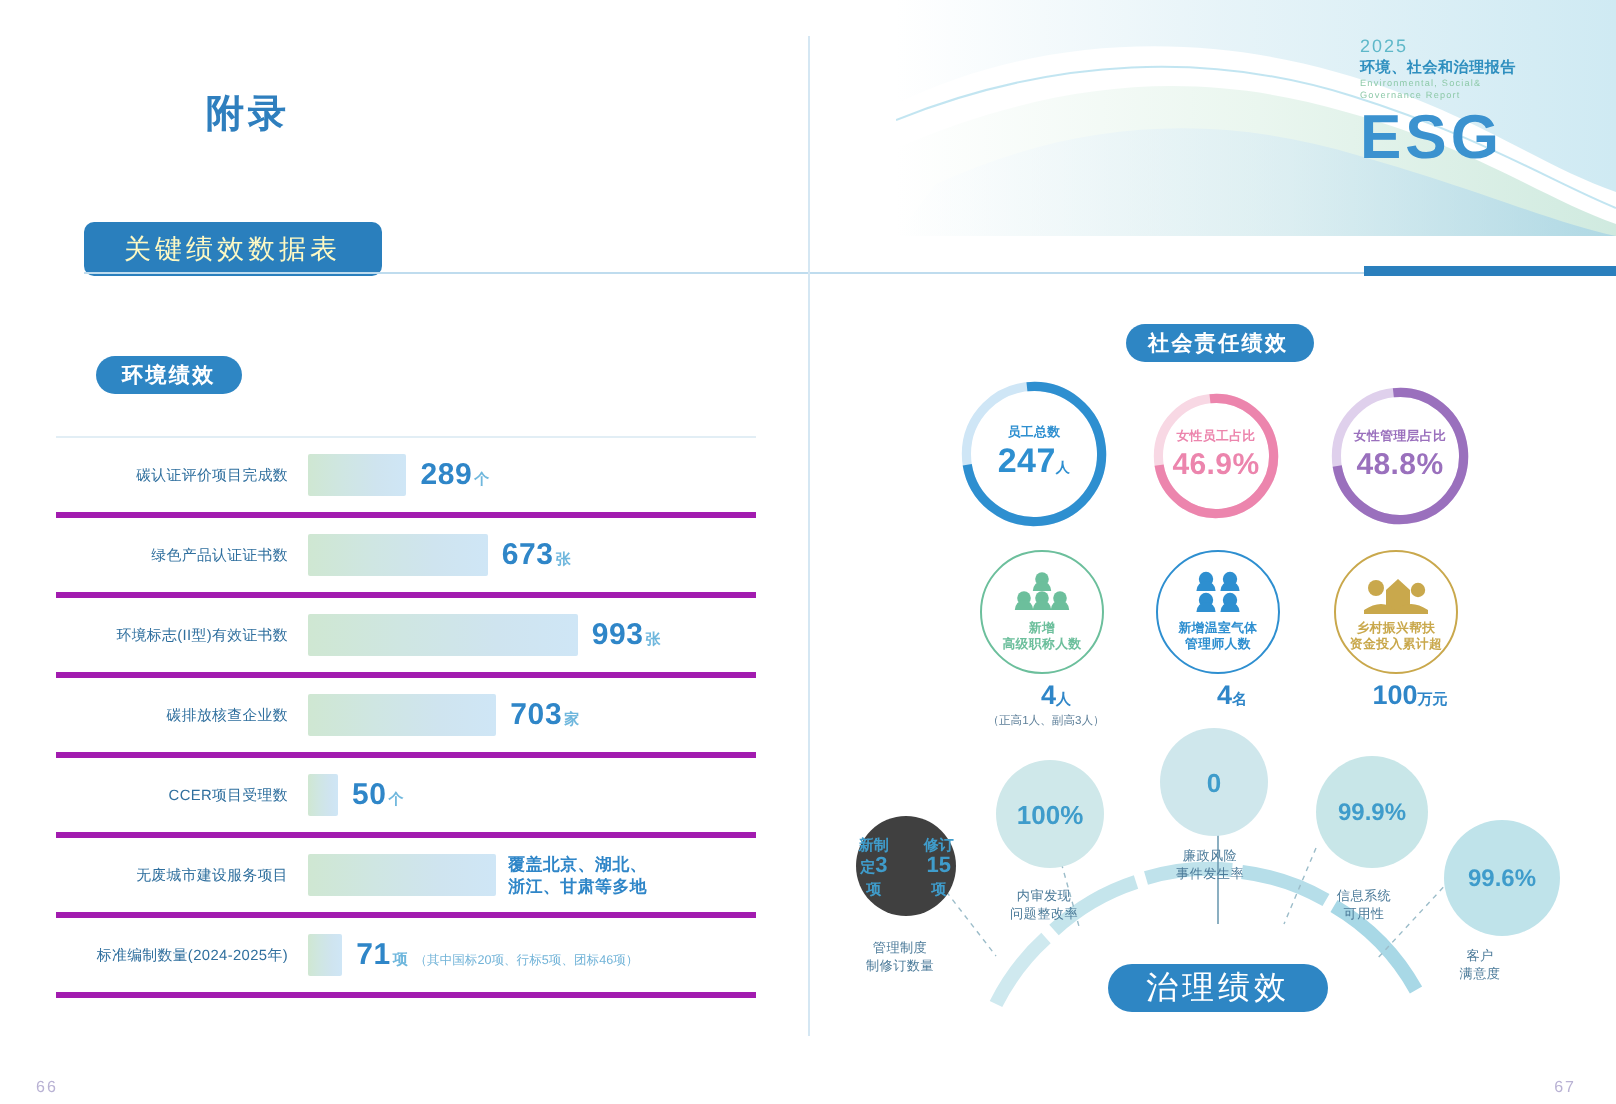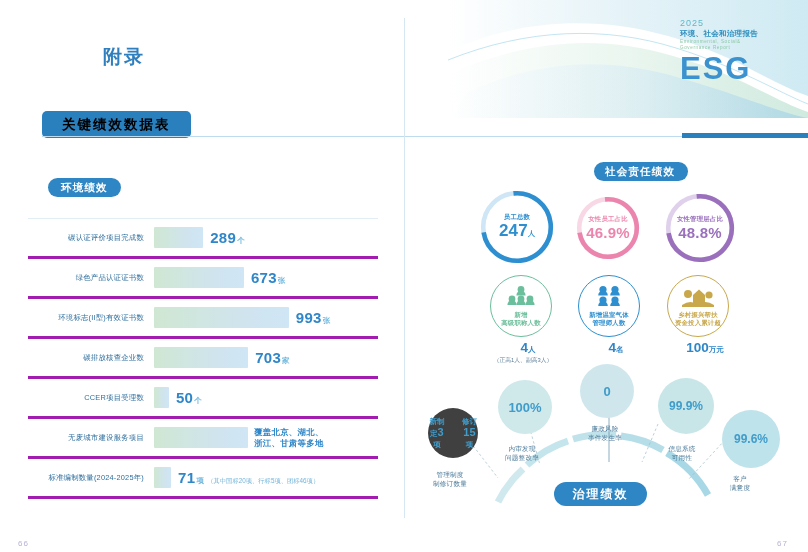--- a/index.html
+++ b/index.html
@@ -20,33 +20,33 @@
   .esg-year{font-size:9px;color:#5fb8c9;letter-spacing:1px;line-height:11px;}
   .esg-cn{font-size:7.5px;color:#2e8fbf;font-weight:bold;letter-spacing:.3px;line-height:10px;}
   .esg-en{font-size:4.6px;color:#8dc9a8;letter-spacing:.6px;line-height:6px;}
   .esg-big{font-size:31px;color:#3b92cf;font-weight:bold;letter-spacing:2px;line-height:33px;margin-top:1px;}
 
   
   .page-title{position:absolute;left:55px;top:44px;font-size:19px;font-weight:bold;color:#2f7fbe;letter-spacing:2px;margin-left:48px;}
 
   
   .pill-head{position:absolute;left:42px;top:111px;height:27px;padding:0 20px;border-radius:5px 5px 5px 5px;
-    background:#2a7fbd;color:#000000;font-size:13.5px;font-weight:bold;letter-spacing:2px;
+    background:#2a7fbd;color:#fef9c3;font-size:13.5px;font-weight:normal;letter-spacing:2px;
     display:flex;align-items:center;}
   .head-rule{position:absolute;left:42px;top:136px;width:760px;height:1px;background:#bfdcee;}
   .head-rule-strong{position:absolute;left:682px;top:133px;width:126px;height:5px;background:#2a7fbd;}
 
   
   .col-divider{position:absolute;left:404px;top:18px;width:1px;height:500px;background:#d5e7f3;}
 
   
   .sub-pill{position:absolute;height:19px;padding:0 13px;border-radius:10px;background:#2e86c4;color:#fff;
     font-size:10.5px;font-weight:bold;letter-spacing:1.2px;display:flex;align-items:center;}
   #env-pill{left:48px;top:178px;}
-  #soc-pill{left:594px;top:162px;padding-left:11px;}
+  #soc-pill{left:563px;top:162px;padding-left:11px;}
 
   
   .env-table{position:absolute;left:28px;top:218px;width:350px;}
   .env-row{position:relative;height:37px;border-bottom:3px solid #a21caf;display:flex;align-items:center;}
   .env-row:first-child{border-top:1px solid #e2eef5;}
   .env-label{width:116px;text-align:right;padding-right:10px;font-size:7.4px;color:#2f6f9e;
     line-height:10px;letter-spacing:.2px;}
   .env-barwrap{position:relative;flex:1;height:100%;display:flex;align-items:center;}
   .env-bar{height:21px;border-radius:1px;
     background:linear-gradient(90deg,#cfe7d2 0%,#cfe6e2 35%,#cfe4ef 70%,#cfe6f6 100%);}
@@ -67,22 +67,22 @@
   .below-sub{position:absolute;text-align:center;font-size:5.8px;color:#5d7f99;width:120px;}
 
   
   .ic{display:block;}
 
   
   .gov-area{position:absolute;left:420px;top:362px;width:388px;height:160px;}
   .bub{position:absolute;border-radius:50%;display:flex;align-items:center;justify-content:center;
     font-weight:bold;text-align:center;line-height:11px;}
   .gov-txt{position:absolute;font-size:6.6px;line-height:9px;color:#4b7a99;text-align:center;letter-spacing:.2px;}
-  .gov-pill{position:absolute;left:134px;top:120px;width:93px;height:24px;border-radius:12px;background:#2e86c4;
-    color:#fff;font-size:12px;font-weight:bold;letter-spacing:2px;display:flex;align-items:center;justify-content:center;}
+  .gov-pill{position:absolute;left:134px;top:120px;width:110px;height:24px;border-radius:12px;background:#2e86c4;
+    color:#fff;font-size:16px;font-weight:normal;letter-spacing:2px;display:flex;align-items:center;justify-content:center;}
 
   
   .pgnum{position:absolute;bottom:4px;font-size:8px;color:#b9b2d4;letter-spacing:1px;margin-top:17px;}
   #pg-left{left:18px;}
   #pg-right{right:20px;}
 </style>
 </head>
 <body>
 
 <div class="page">

